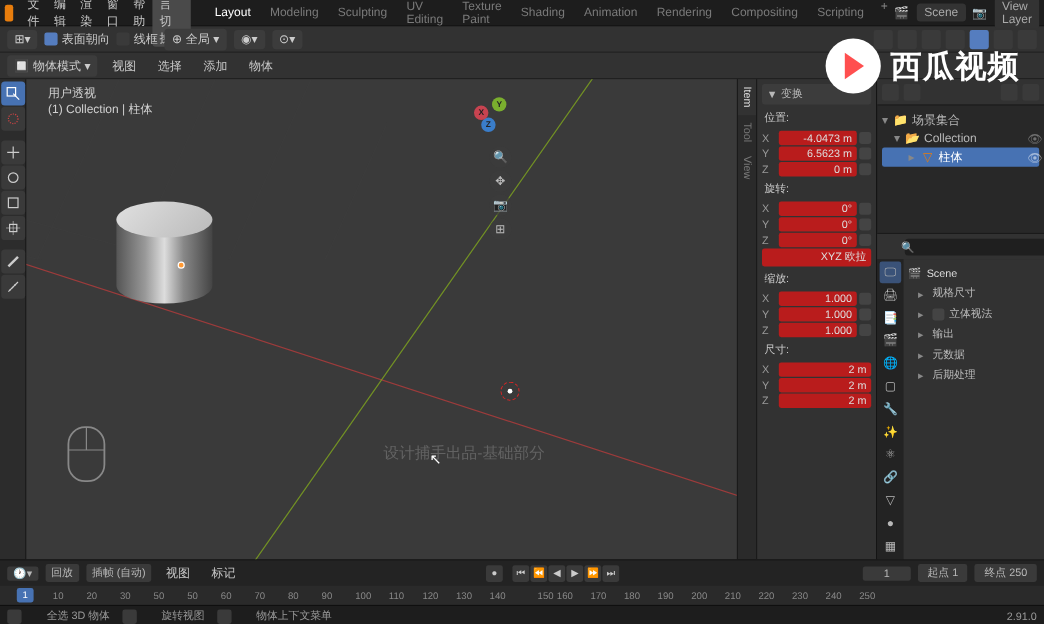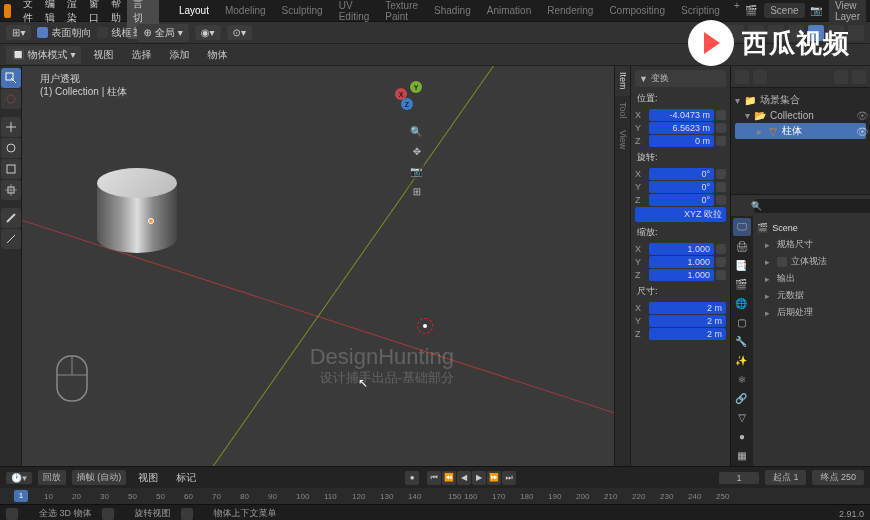--- a/index.html
+++ b/index.html
@@ -51,21 +51,21 @@
   .nav-icon { width: 18px; height: 18px; background: rgba(60,60,60,0.7); border-radius: 9px; cursor: pointer; display:flex; align-items:center; justify-content:center; color:#bbb; font-size:10px; }
 
   .mouse-indicator { position: absolute; left: 30px; bottom: 60px; width: 40px; height: 55px; }
   .mouse-indicator svg { width: 100%; height: 100%; }
 
   .n-panel { width: 100px; background: #323232; border-left: 1px solid #1a1a1a; padding: 4px; font-size: 9px; }
   .np-title { background: #3c3c3c; padding: 2px 4px; border-radius: 2px; margin-bottom: 2px; display: flex; align-items: center; }
   .np-title .arrow { margin-right: 3px; }
   .np-row { display: flex; align-items: center; margin: 1px 0; }
   .np-label { width: 14px; color: #999; }
-  .np-field { flex: 1; background: #1d4ed8; border-radius: 2px; padding: 1px 4px; text-align: right; color: #ddd; cursor: pointer; }
+  .np-field { flex: 1; background: #b91c1c; border-radius: 2px; padding: 1px 4px; text-align: right; color: #ddd; cursor: pointer; }
   .np-lock { width: 10px; height: 10px; margin-left: 2px; background: #444; border-radius: 2px; cursor: pointer; }
   .np-section { color: #ccc; padding: 3px 2px; font-size: 9px; }
 
   .n-tabs { width: 16px; background: #2a2a2a; display: flex; flex-direction: column; border-left: 1px solid #1a1a1a; }
   .n-tab { writing-mode: vertical-rl; padding: 6px 2px; font-size: 9px; cursor: pointer; color: #777; }
   .n-tab.active { background: #323232; color: #ddd; }
 
   .outliner { width: 140px; background: #282828; border-left: 1px solid #141414; display: flex; flex-direction: column; }
   .out-header { height: 22px; background: #323232; display: flex; align-items: center; padding: 0 4px; gap: 4px; border-bottom: 1px solid #1a1a1a; }
   .out-header .icn { width: 14px; height: 14px; background: #3a3a3a; border-radius: 2px; cursor: pointer; }
@@ -98,21 +98,21 @@
   .ruler .tick { position: absolute; }
   .ruler .marker { position: absolute; left: 14px; top: 2px; width: 14px; height: 12px; background: #4772b3; border-radius: 2px; color: #fff; text-align: center; line-height: 12px; font-size: 8px; }
 
   .statusbar { height: 18px; background: #1d1d1d; display: flex; align-items: center; padding: 0 6px; font-size: 9px; color: #999; gap: 10px; border-top: 1px solid #0f0f0f; }
   .status-item { display: flex; align-items: center; gap: 21px; }
   .status-icon { width: 12px; height: 12px; background: #3a3a3a; border-radius: 2px; }
   .statusbar .ver { margin-left: auto; }
 
   .watermark { position: absolute; right: 160px; bottom: 80px; color: rgba(220,220,220,0.25); font-size: 22px; text-align: right; line-height: 1.2; pointer-events: none; }
   .watermark .sub { font-size: 13px; }
-  .brand-logo { position: absolute; right: 20px; top: 20px; display: flex; align-items: center; gap: 8px; pointer-events: none; z-index: 50; }
+  .brand-logo { position: absolute; right: 20px; top: 32px; display: flex; align-items: center; gap: 8px; pointer-events: none; z-index: 50; }
   .brand-logo .circ { width: 46px; height: 46px; background: #fff; border-radius: 50%; position: relative; }
   .brand-logo .circ::after { content:''; position:absolute; left:16px; top:12px; width:0; height:0; border-left:16px solid #ff4f4f; border-top:11px solid transparent; border-bottom:11px solid transparent; }
   .brand-logo .txt { color: #fff; font-size: 26px; font-weight: bold; letter-spacing: 1px; }
 
   .grid-lines { position:absolute; inset:0; opacity:0.25; }
 </style>
 </head>
 <body>
 
 <div class="topbar">
@@ -269,21 +269,20 @@
       <div class="nav-icon">⊞</div>
     </div>
     <div class="mouse-indicator">
       <svg viewBox="0 0 40 55">
           <rect x="5" y="5" width="30" height="45" rx="14" fill="none" stroke="#888" stroke-width="1.5"></rect>
           <line x1="20" y1="5" x2="20" y2="24" stroke="#888"></line>
           <line x1="5" y1="24" x2="35" y2="24" stroke="#888"></line>
         </svg>
     </div>
     <div class="watermark">
-      <div>DesignHunting</div>
       <div class="sub">设计捕手出品-基础部分</div>
     </div>
   </div>
 
   <div class="n-tabs">
     <div class="n-tab active">Item</div>
     <div class="n-tab">Tool</div>
     <div class="n-tab">View</div>
   </div>
 

